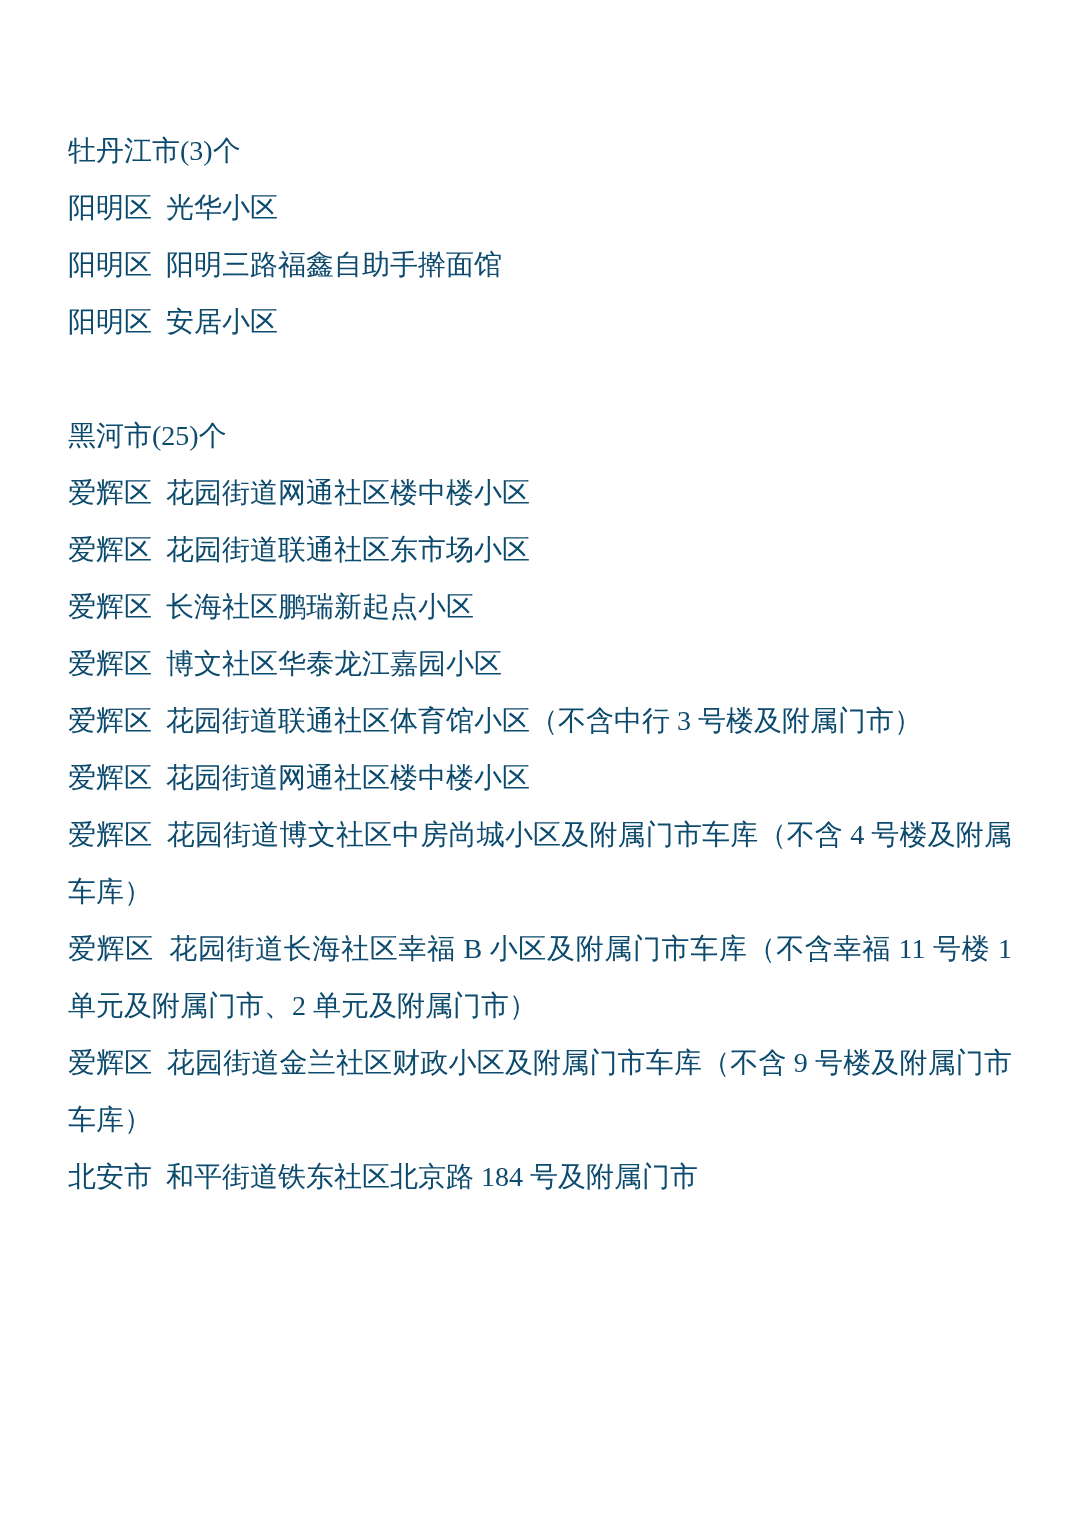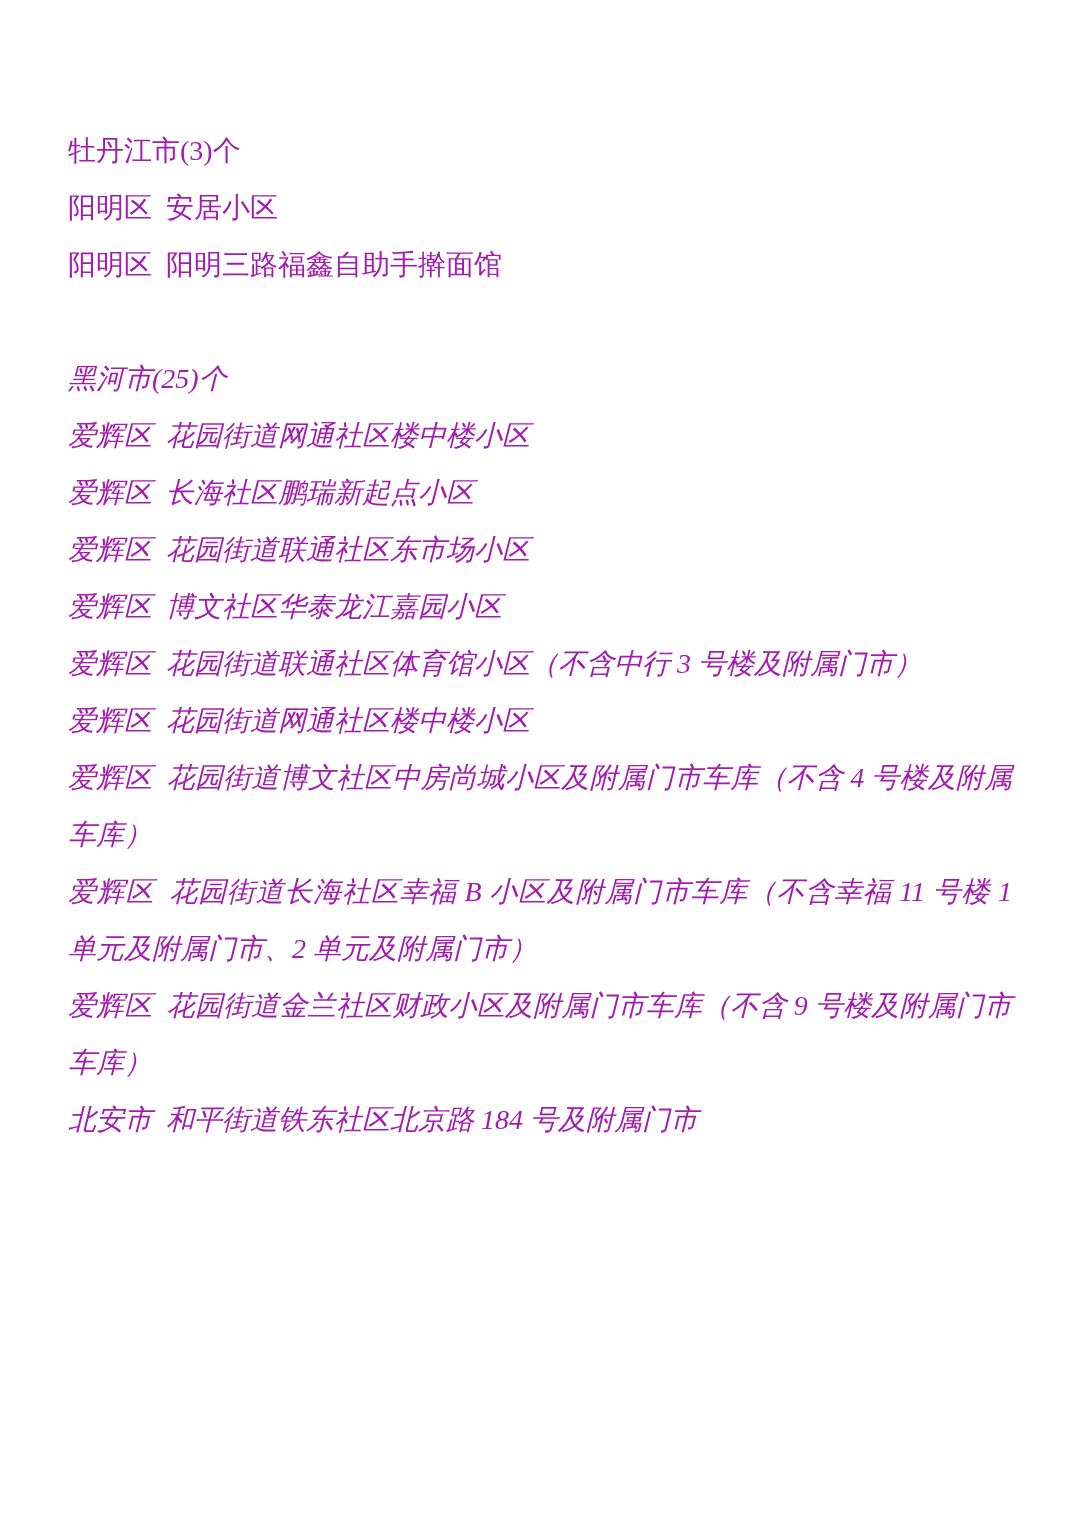--- a/index.html
+++ b/index.html
@@ -18,56 +18,56 @@
     height: 1528px;
     padding: 122px 68px 0 68px;
     background: #ffffff;
   }
   .doc-section {
     margin: 0;
     padding: 0;
   }
   .doc-section + .doc-section {
     margin-top: 57px; 
-    font-style: italic;
   }
   .doc-line {
     margin: 0;
     padding: 0;
     width: 944px;
     font-family: "Liberation Serif", "DejaVu Serif", serif;
     font-size: 28px;
     line-height: 57px;
-    color: #a21caf;
+    color: #0c4a6e;
     text-align: justify;
     text-justify: inter-ideograph;
     white-space: pre-wrap;
     word-break: break-all;
     font-weight: 400;
   }
   .heading {
     font-weight: 400; 
   }
 </style>
 </head>
 <body>
 
 <div class="page">
 
   <div class="doc-section">
     <p class="doc-line heading">牡丹江市(3)个</p>
+    <p class="doc-line">阳明区  光华小区</p>
+    <p class="doc-line">阳明区  阳明三路福鑫自助手擀面馆</p>
     <p class="doc-line">阳明区  安居小区</p>
-    <p class="doc-line">阳明区  阳明三路福鑫自助手擀面馆</p>
   </div>
 
   <div class="doc-section">
     <p class="doc-line heading">黑河市(25)个</p>
     <p class="doc-line">爱辉区  花园街道网通社区楼中楼小区</p>
+    <p class="doc-line">爱辉区  花园街道联通社区东市场小区</p>
     <p class="doc-line">爱辉区  长海社区鹏瑞新起点小区</p>
-    <p class="doc-line">爱辉区  花园街道联通社区东市场小区</p>
     <p class="doc-line">爱辉区  博文社区华泰龙江嘉园小区</p>
     <p class="doc-line">爱辉区  花园街道联通社区体育馆小区（不含中行 3 号楼及附属门市）</p>
     <p class="doc-line">爱辉区  花园街道网通社区楼中楼小区</p>
     <p class="doc-line">爱辉区  花园街道博文社区中房尚城小区及附属门市车库（不含 4 号楼及附属车库）</p>
     <p class="doc-line">爱辉区  花园街道长海社区幸福 B 小区及附属门市车库（不含幸福 11 号楼 1 单元及附属门市、2 单元及附属门市）</p>
     <p class="doc-line">爱辉区  花园街道金兰社区财政小区及附属门市车库（不含 9 号楼及附属门市车库）</p>
     <p class="doc-line">北安市  和平街道铁东社区北京路 184 号及附属门市</p>
   </div>
 
 </div>

